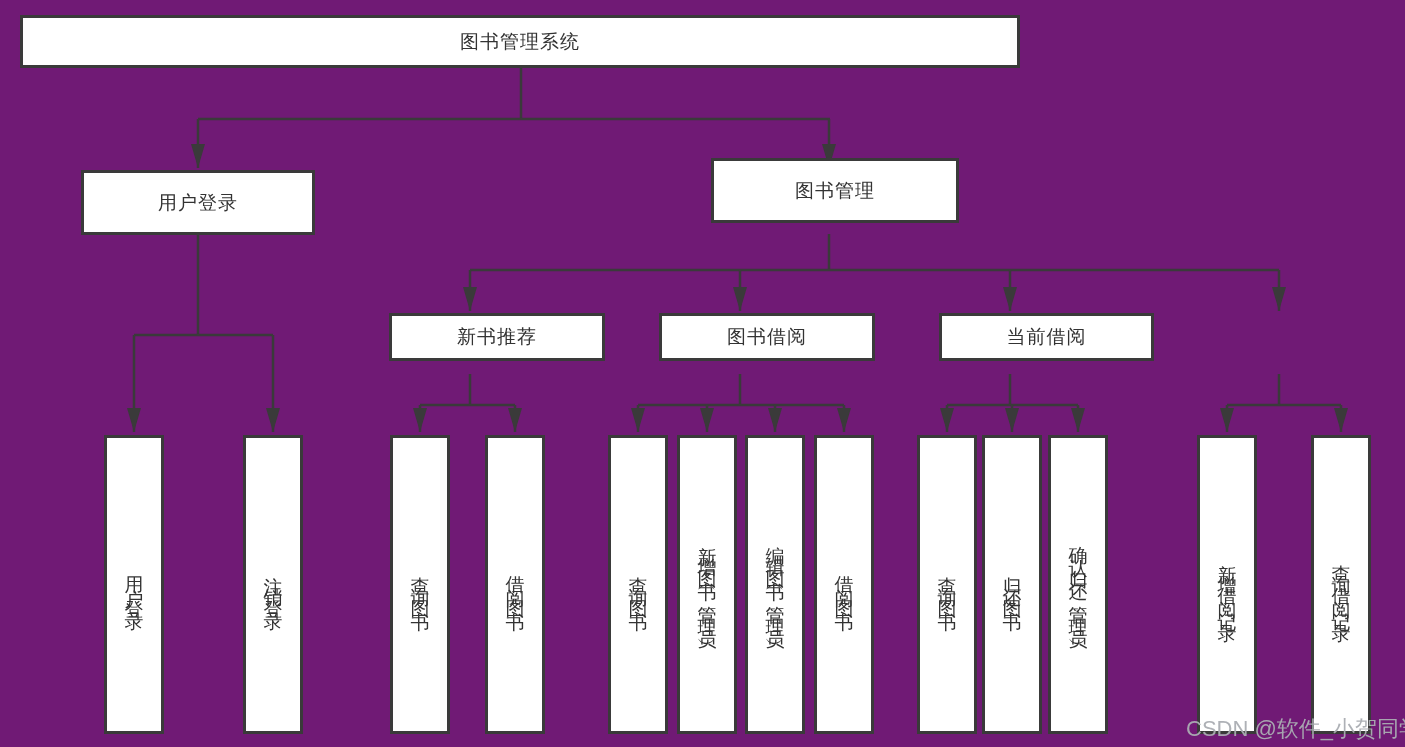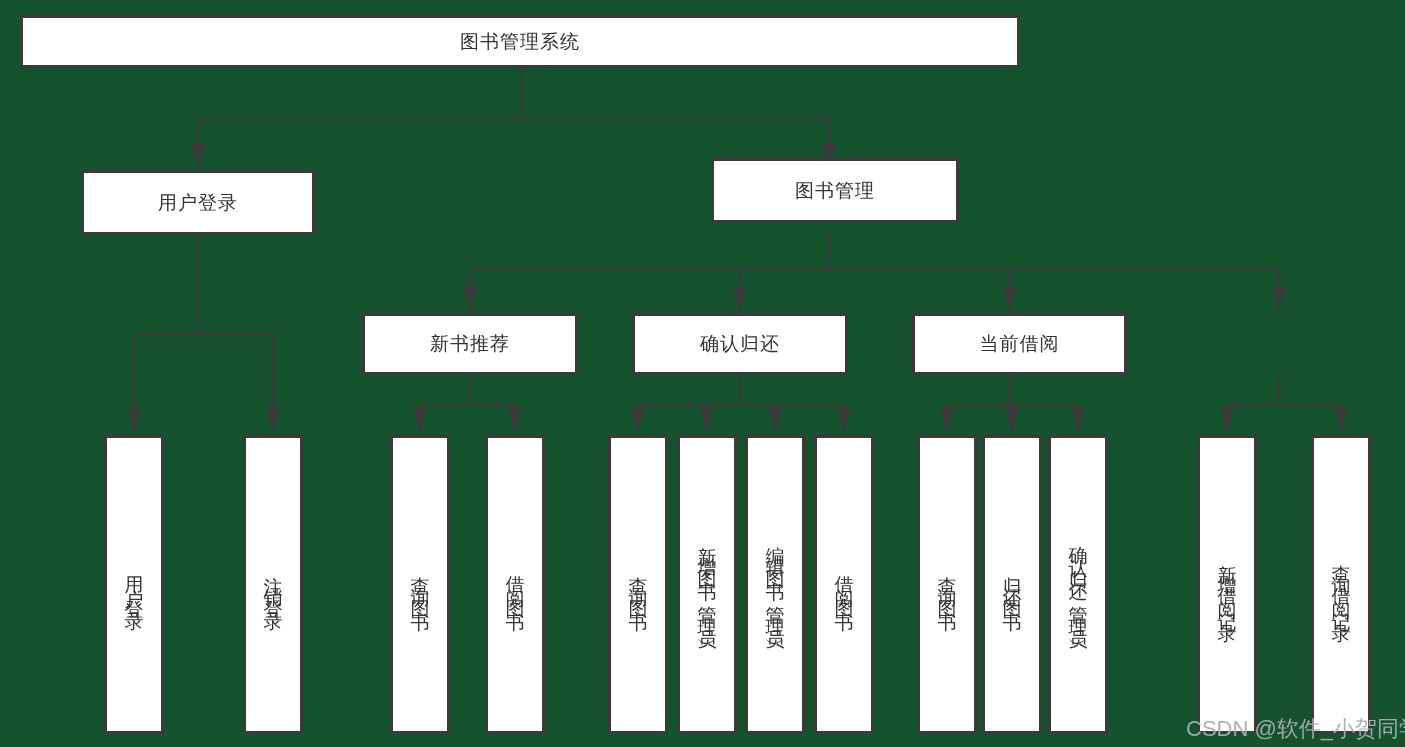--- a/index.html
+++ b/index.html
@@ -1,20 +1,20 @@
 <!DOCTYPE html>
 <html><head>
 <meta charset="utf-8">
 <style>
   html,body { margin:0; padding:0; background:#ffffff; }
   #canvas {
     position: relative;
     width: 1405px;
     height: 747px;
-    background: #14532d;
+    background: #701a75;
     font-family: "Liberation Sans", "DejaVu Sans", sans-serif;
     overflow: hidden;
   }
   #connectors {
     position: absolute;
     left: 0; top: 0;
     width: 1405px; height: 747px;
     pointer-events: none;
     z-index: 0;
   }
@@ -43,21 +43,21 @@
     width: 60px;
     top: 435px;
     height: 299px;
   }
   
   .n-root   { left: 20px;  top: 15px;  width: 1000px; height: 53px; }
   
   .n-login  { left: 81px;  top: 170px; width: 234px;  height: 65px; }
   .n-mgmt   { left: 711px; top: 158px; width: 248px;  height: 65px; }
   
-  .lvl3     { top: 313px; height: 62px; }
+  .lvl3     { top: 313px; height: 48px; margin-left: 27px; }
   .n-newrec { left: 362px;  width: 216px; }
   .n-borrow { left: 632px;  width: 216px; }
   .n-current{ left: 912px;  width: 215px; }
   .n-record { left: 1172px; width: 214px; }
   
   .lf-ulogin  { left: 104px; }
   .lf-logout  { left: 243px; }
   .lf-q1      { left: 390px; }
   .lf-b1      { left: 485px; }
   .lf-q2      { left: 608px; }
@@ -147,21 +147,21 @@
       <line class="cline" x1="1341" y1="405" x2="1341" y2="432" marker-end="url(#arw)"></line>
     </g>
   </svg>
 
   <div class="node hnode n-root">图书管理系统</div>
 
   <div class="node hnode n-login">用户登录</div>
   <div class="node hnode n-mgmt">图书管理</div>
 
   <div class="node hnode lvl3 n-newrec">新书推荐</div>
-  <div class="node hnode lvl3 n-borrow">确认归还</div>
+  <div class="node hnode lvl3 n-borrow">图书借阅</div>
   <div class="node hnode lvl3 n-current">当前借阅</div>
 
   <div class="node vnode lf-ulogin">用户登录</div>
   <div class="node vnode lf-logout">注销登录</div>
 
   <div class="node vnode lf-q1">查询图书</div>
   <div class="node vnode lf-b1">借阅图书</div>
 
   <div class="node vnode lf-q2">查询图书</div>
   <div class="node vnode lf-add">新增图书（管理员）</div>

